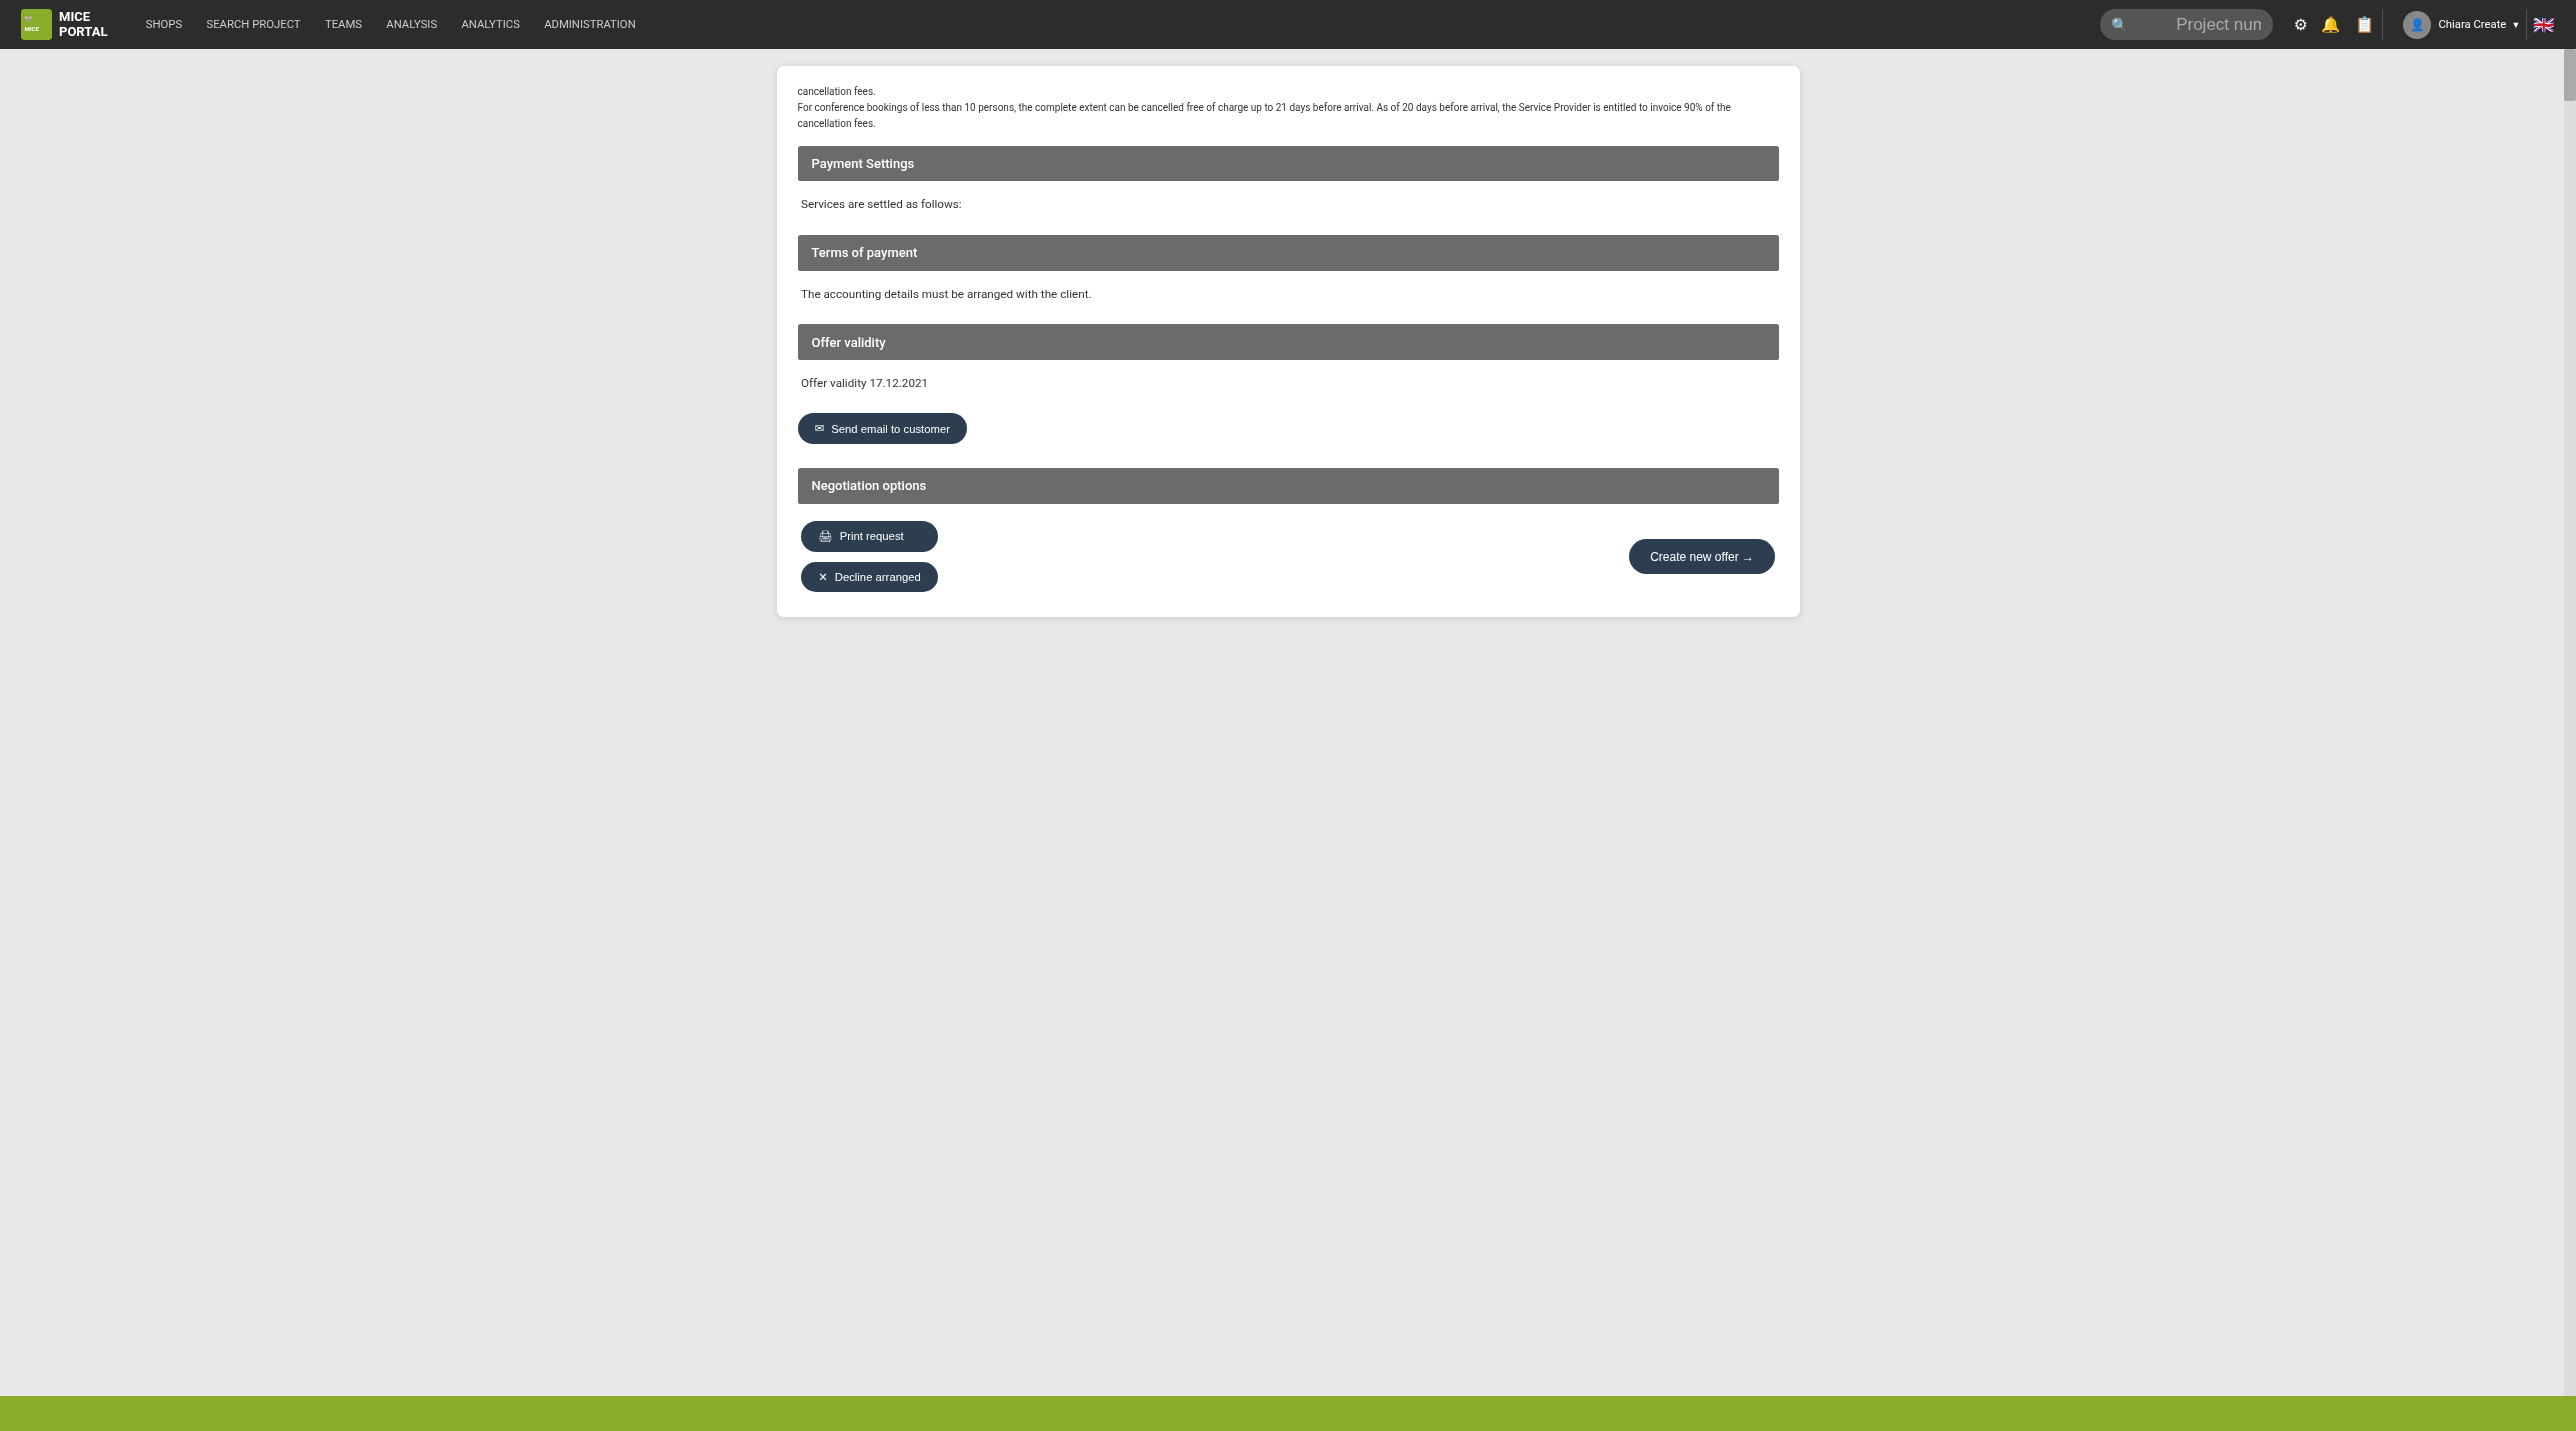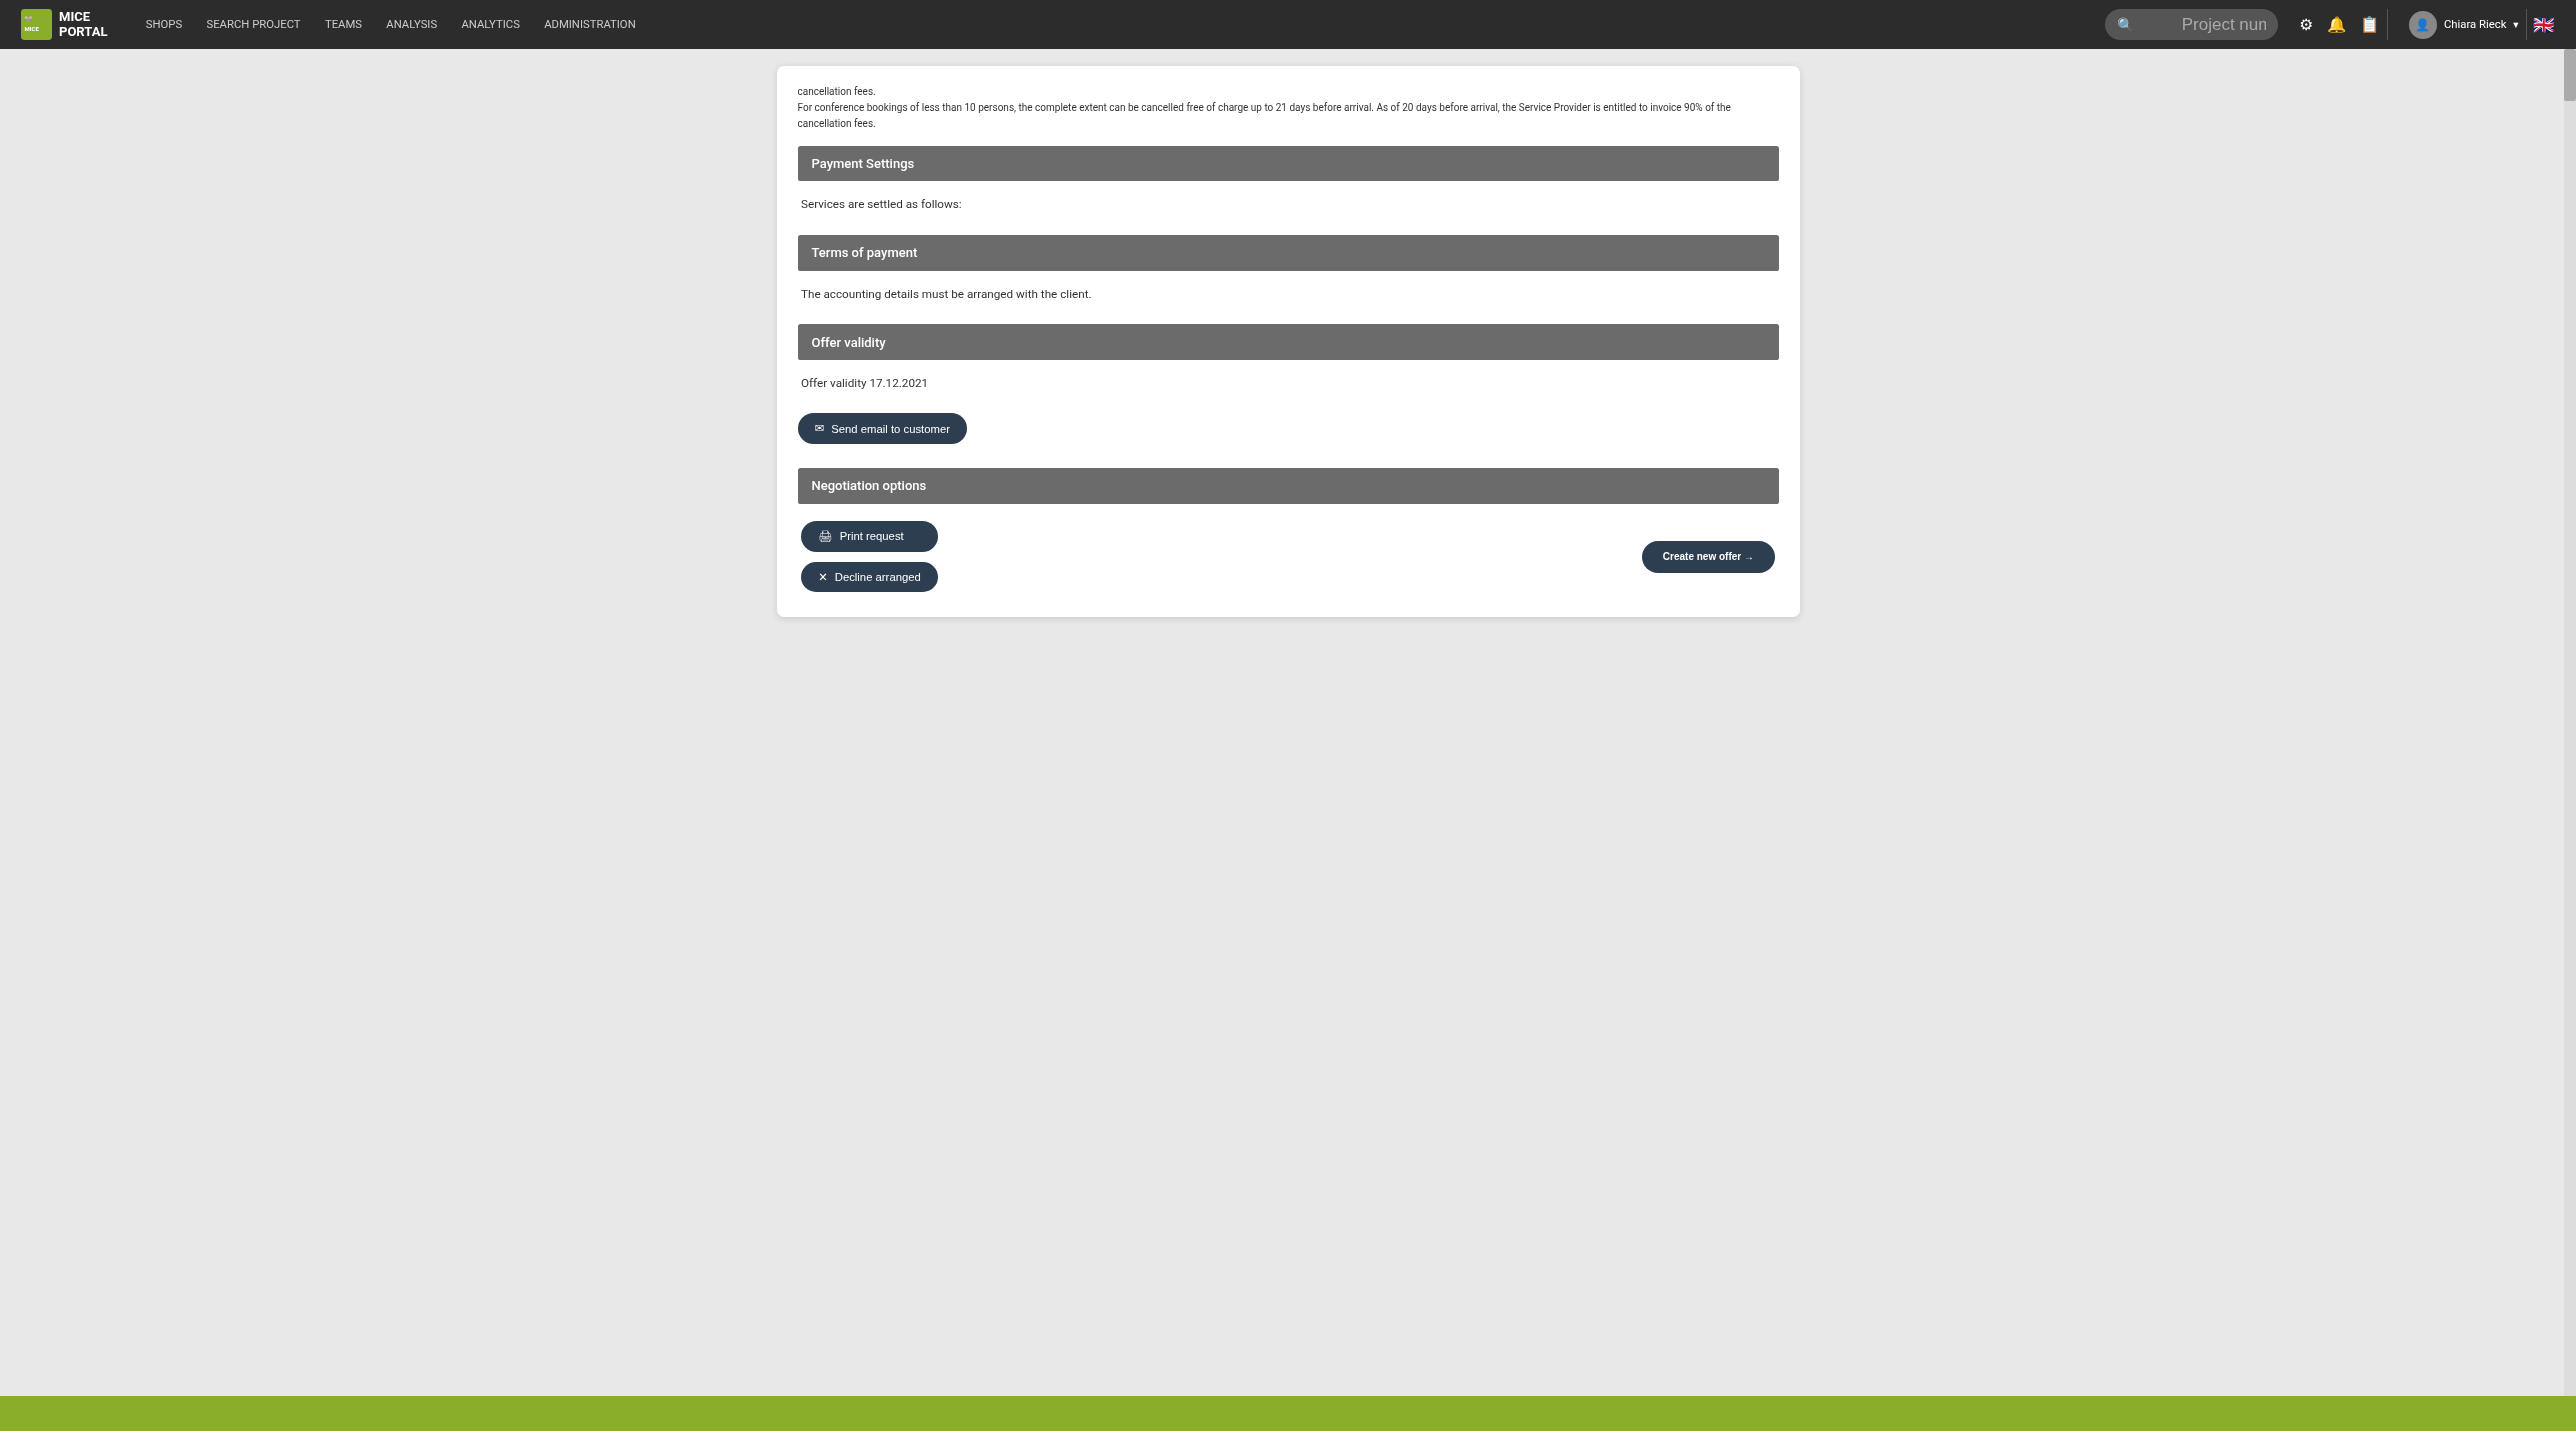--- a/index.html
+++ b/index.html
@@ -186,26 +186,26 @@
       gap: 7px;
       font-weight: 500;
     }
 
     .btn-arrow {
       background: #2c3e50;
       color: white;
       border: none;
       border-radius: 21px;
       padding: 10.4px 21px;
-      font-size: 10px;
+      font-size: 12px;
       cursor: pointer;
       display: inline-flex;
       align-items: flex-end;
       gap: 7px;
-      font-weight: 700;
+      font-weight: 400;
     }
 
     .buttons-row {
       display: flex;
       align-items: center;
       justify-content: space-between;
       padding: 14px 3.5px 7px;
       flex-wrap: wrap;
       gap: 10.4px;
     }
@@ -278,21 +278,21 @@
   <div class="nav-icons">
     <span class="nav-icon">⚙</span>
     <span class="nav-icon">🔔</span>
     <span class="nav-icon">📋</span>
   </div>
 
   <div class="nav-divider"></div>
 
   <div class="nav-user">
     <div class="user-avatar">👤</div>
-    <span class="user-name">Chiara Rieck</span>
+    <span class="user-name">Chiara Create</span>
     <span style="color:white;font-size:10.4px;">▾</span>
   </div>
 
   <div class="nav-divider"></div>
 
   <span class="flag-icon">🇬🇧</span>
 </nav>
 
 <div class="page-wrapper">
   <div class="card">

